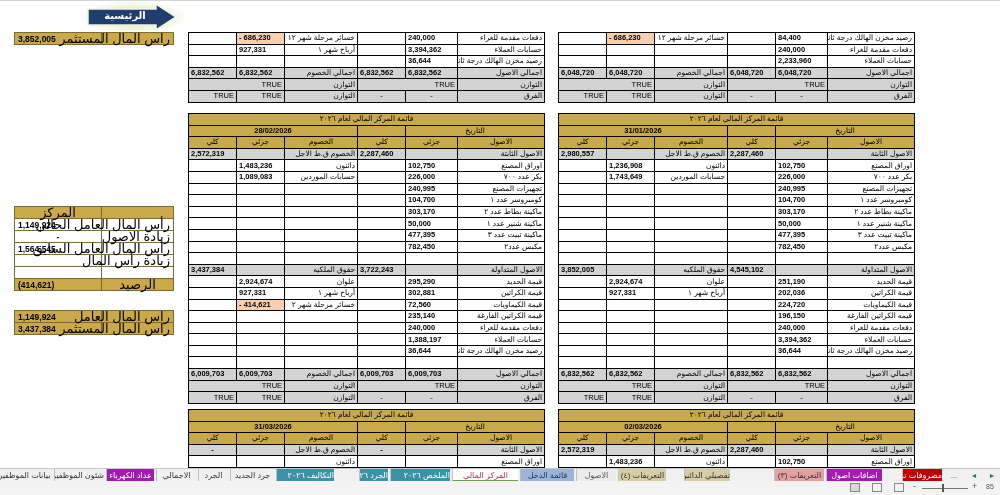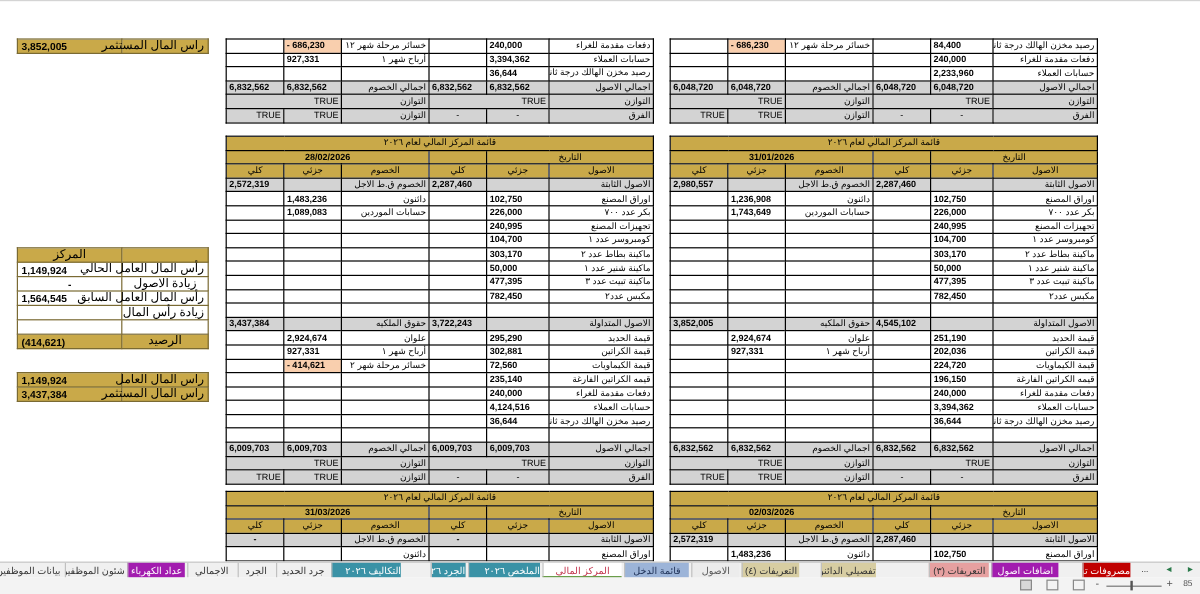--- a/index.html
+++ b/index.html
@@ -22,21 +22,21 @@
   td.lbl { text-align: right; }
   td.gold { background: #c9a949; text-align: center; }
   td.gold2 { background: #c9a949; text-align: center; font-weight: bold; font-size: 8.5px; }
   td.gray { background: #d3d3d3; }
   td.peach { background: #f9cfae; }
   td.true { text-align: right; font-size: 8px; direction: ltr; }
   td.dash { text-align: center; }
 
   
   table.side { position: absolute; border-collapse: collapse; table-layout: fixed; direction: rtl; }
-  table.side td { border: 1px solid #7a6a33; height: 12px; line-height: 10px; padding: 0 3px; font-size: 10px; white-space: nowrap; }
+  table.side td { border: 1px solid #7a6a33; height: 12px; line-height: 10px; padding: 0 3px; font-size: 13px; white-space: nowrap; }
   table.side td.v { text-align: left; font-weight: bold; font-size: 8.5px; direction: ltr; }
   table.side td.k { text-align: center; }
   table.side td.g { background: #c9a949; }
   table.side td.w { background: #fff; }
 
   
   .tabbar { position: absolute; left: 0; top: 468px; width: 1000px; height: 13px; background: #f0f0f0; border-top: 1px solid #c8c8c8; direction: rtl; }
   .tab { position: absolute; top: 0; height: 13px; line-height: 13px; font-size: 8px; text-align: center; color: #333; white-space: nowrap; overflow: hidden; }
   .tab.sep { border-left: 1px solid #c0c0c0; }
   .tab.red { background: #a21caf; color: #fff; }
@@ -53,20 +53,27 @@
   .sicon { position: absolute; top: 2px; width: 10px; height: 9px; border: 1px solid #888; }
   .zoom-track { position: absolute; top: 7px; left: 922px; width: 46px; height: 1px; background: #777; }
   .zoom-thumb { position: absolute; top: 3px; left: 942px; width: 2px; height: 8px; background: #555; }
 </style>
 </head>
 <body>
 
 <div class="sheet">
   <div class="topline"></div>
 
+  <div class="nav-btn">
+    <div class="glow"></div>
+    <svg width="96" height="26" viewBox="0 0 96 26">
+      <polygon points="2,5 70,5 70,0 90,13 70,26 70,21 2,21" fill="#1f3e6e" stroke="#eef3e2" stroke-width="1.5"></polygon>
+    </svg>
+    <span class="lbl">الرئيسية</span>
+  </div>
 
   <table class="side" style="left:14px; top:32px; width:160px;">
     <tbody>
         <tr>
       <td class="g k" style="width:72px;">راس المال المستثمر</td>
       <td class="g v">3,852,005</td>
     </tr>
   </tbody>
     </table>
 
@@ -540,21 +547,21 @@
         <tr>
           <td class="lbl">دفعات مقدمة للغراء</td>
           <td class="num">240,000</td>
           <td class="num"></td>
           <td class="lbl"></td>
           <td class="num"></td>
           <td class="num"></td>
         </tr>
         <tr>
           <td class="lbl">حسابات العملاء</td>
-          <td class="num">4,124,516</td>
+          <td class="num">1,388,197</td>
           <td class="num"></td>
           <td class="lbl"></td>
           <td class="num"></td>
           <td class="num"></td>
         </tr>
         <tr>
           <td class="lbl">رصيد مخزن الهالك درجة ثانية</td>
           <td class="num">36,644</td>
           <td class="num"></td>
           <td class="lbl"></td>

